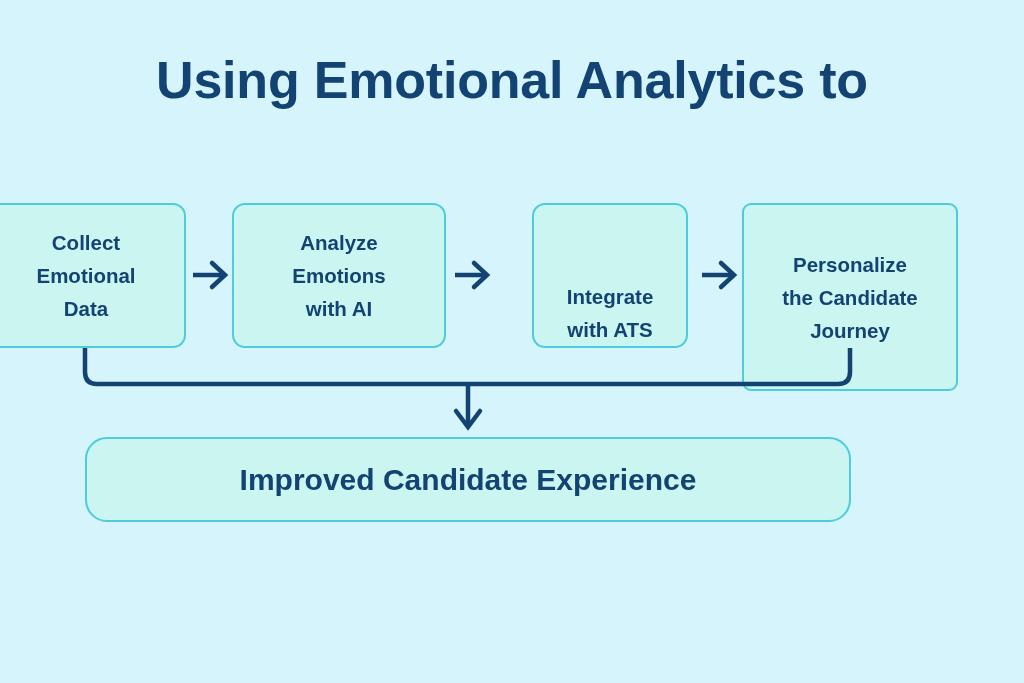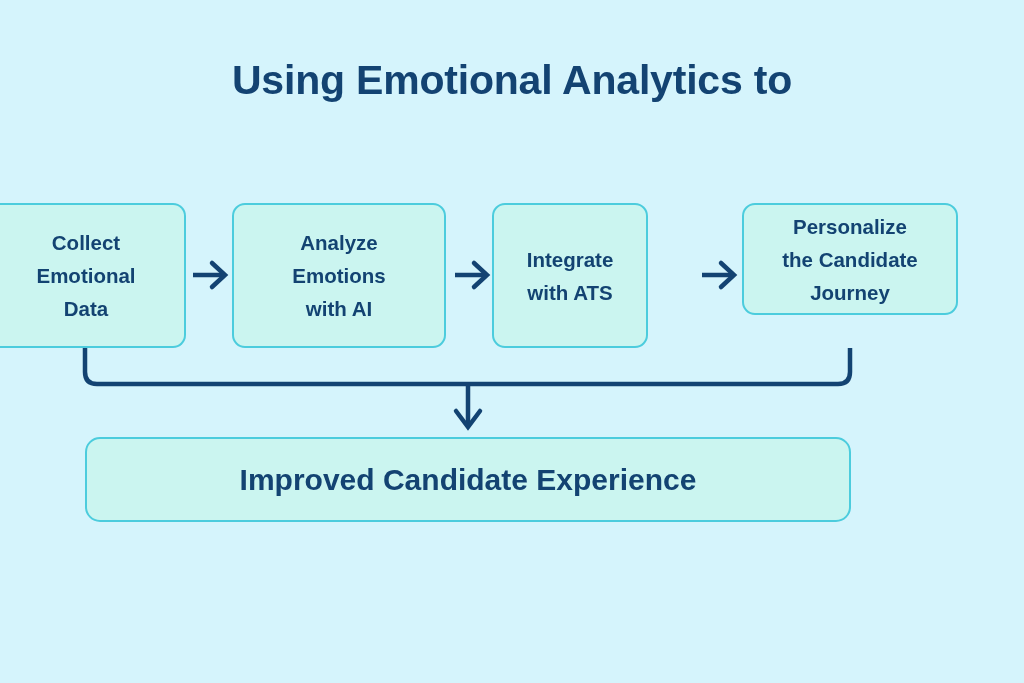--- a/index.html
+++ b/index.html
@@ -21,21 +21,21 @@
   }
 
   
   #diagram-title {
     position: absolute;
     left: 0;
     top: 54px;
     width: 1024px;
     text-align: center;
     color: #134372;
-    font-size: 41px;
+    font-size: 52px;
     font-weight: bold;
     line-height: 53px;
     letter-spacing: -0.2px;
   }
   #diagram-title .tline {
     display: block;
   }
 
   
   .pbox {
@@ -55,33 +55,33 @@
   }
   .pbox .blabel {
     display: block;
     width: 100%;
     white-space: pre-line;
   }
 
   #box-collect   { left: -12px; top: 203px; width: 198px; height: 145px; border-left: none;
                    border-top-left-radius: 0; border-bottom-left-radius: 0; }
   #box-analyze   { left: 232px; top: 203px; width: 214px; height: 145px; justify-content: flex-end; }
-  #box-integrate { left: 492px; top: 203px; width: 156px; height: 145px; }
-  #box-personalize { left: 742px; top: 203px; width: 216px; height: 112px; }
+  #box-integrate { left: 532px; top: 203px; width: 156px; height: 145px; align-items: flex-end; }
+  #box-personalize { left: 742px; top: 203px; width: 216px; height: 188px; border-radius: 9px; }
 
   #box-outcome {
     position: absolute;
     left: 85px;
     top: 437px;
     width: 766px;
     height: 85px;
     box-sizing: border-box;
     background: #cbf5f0;
     border: 2px solid #4cccdd;
-    border-radius: 15px;
+    border-radius: 22px;
     color: #134372;
     font-size: 30px;
     font-weight: bold;
     display: flex;
     align-items: center;
     justify-content: center;
   }
 
   
   #connectors {

